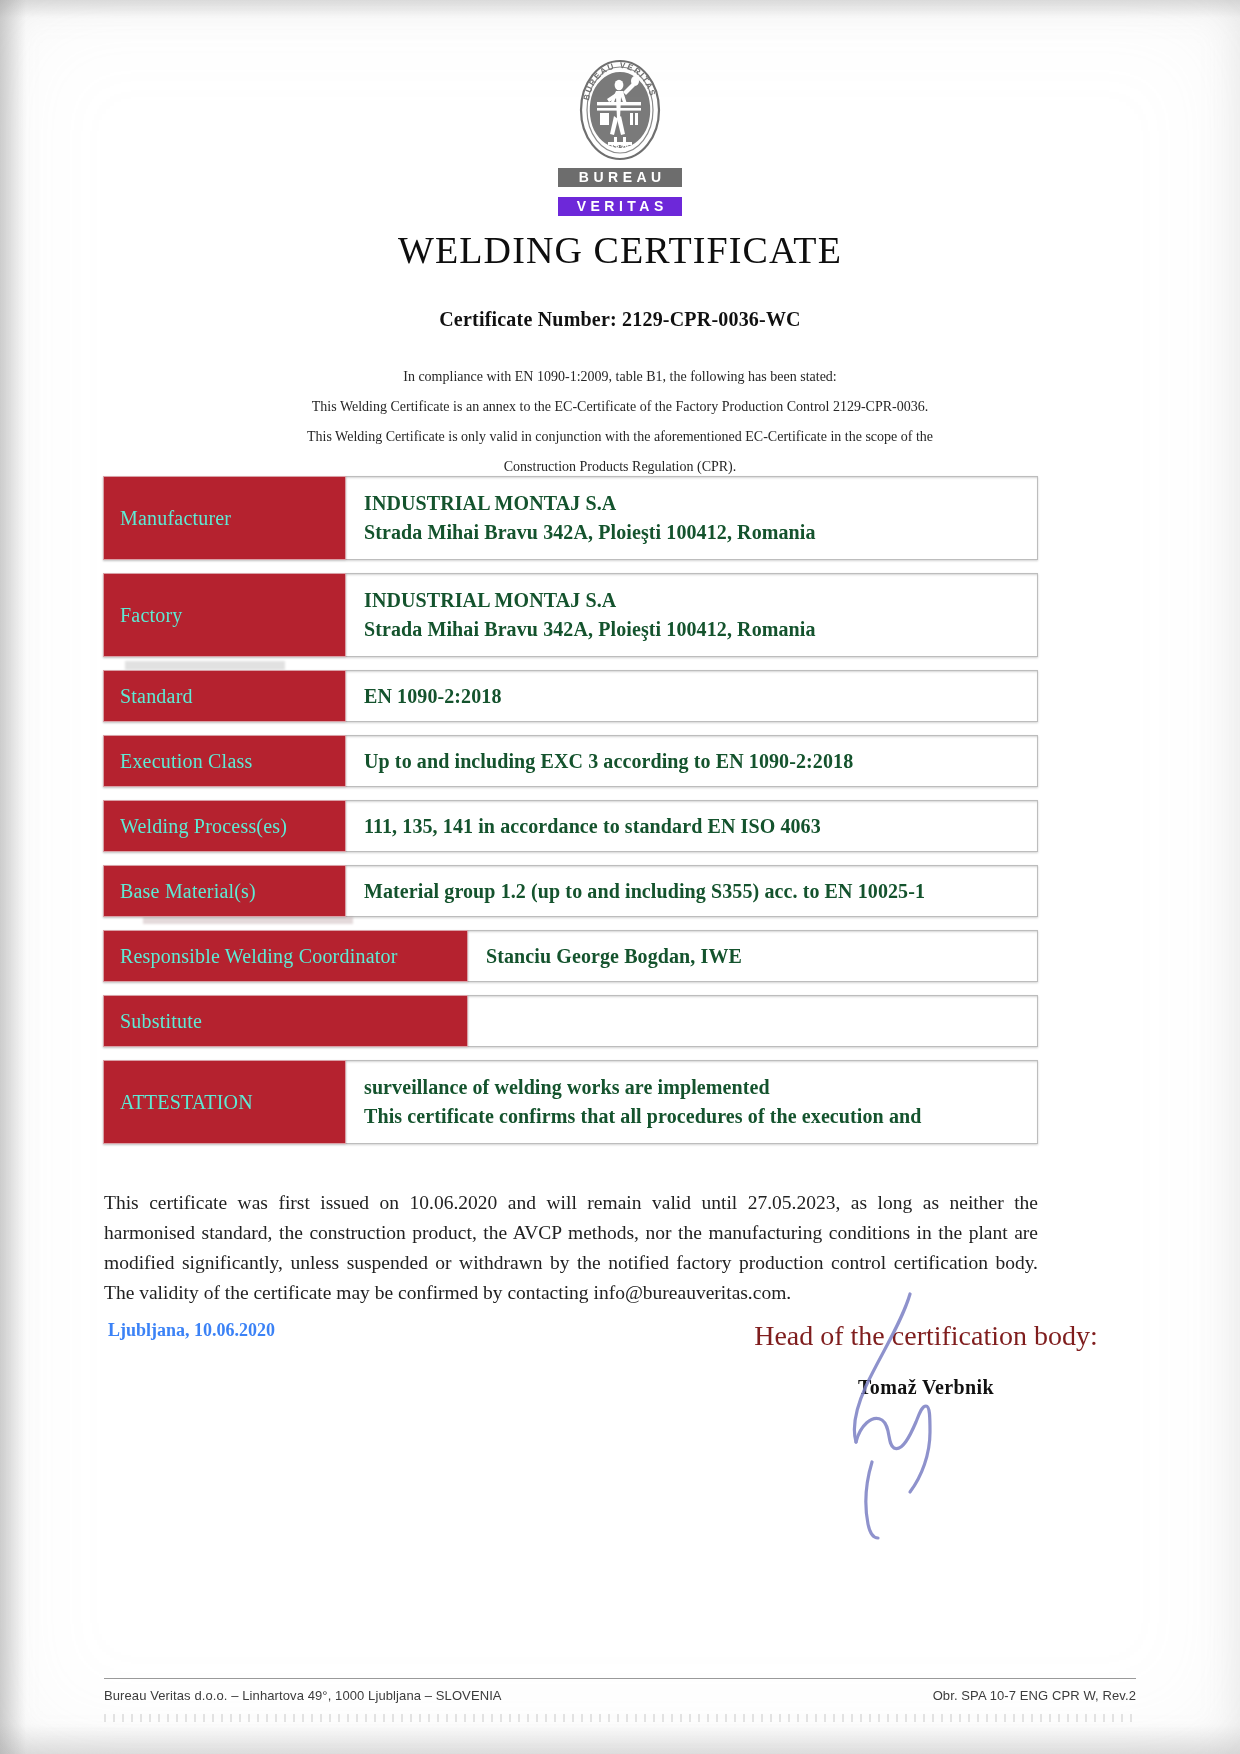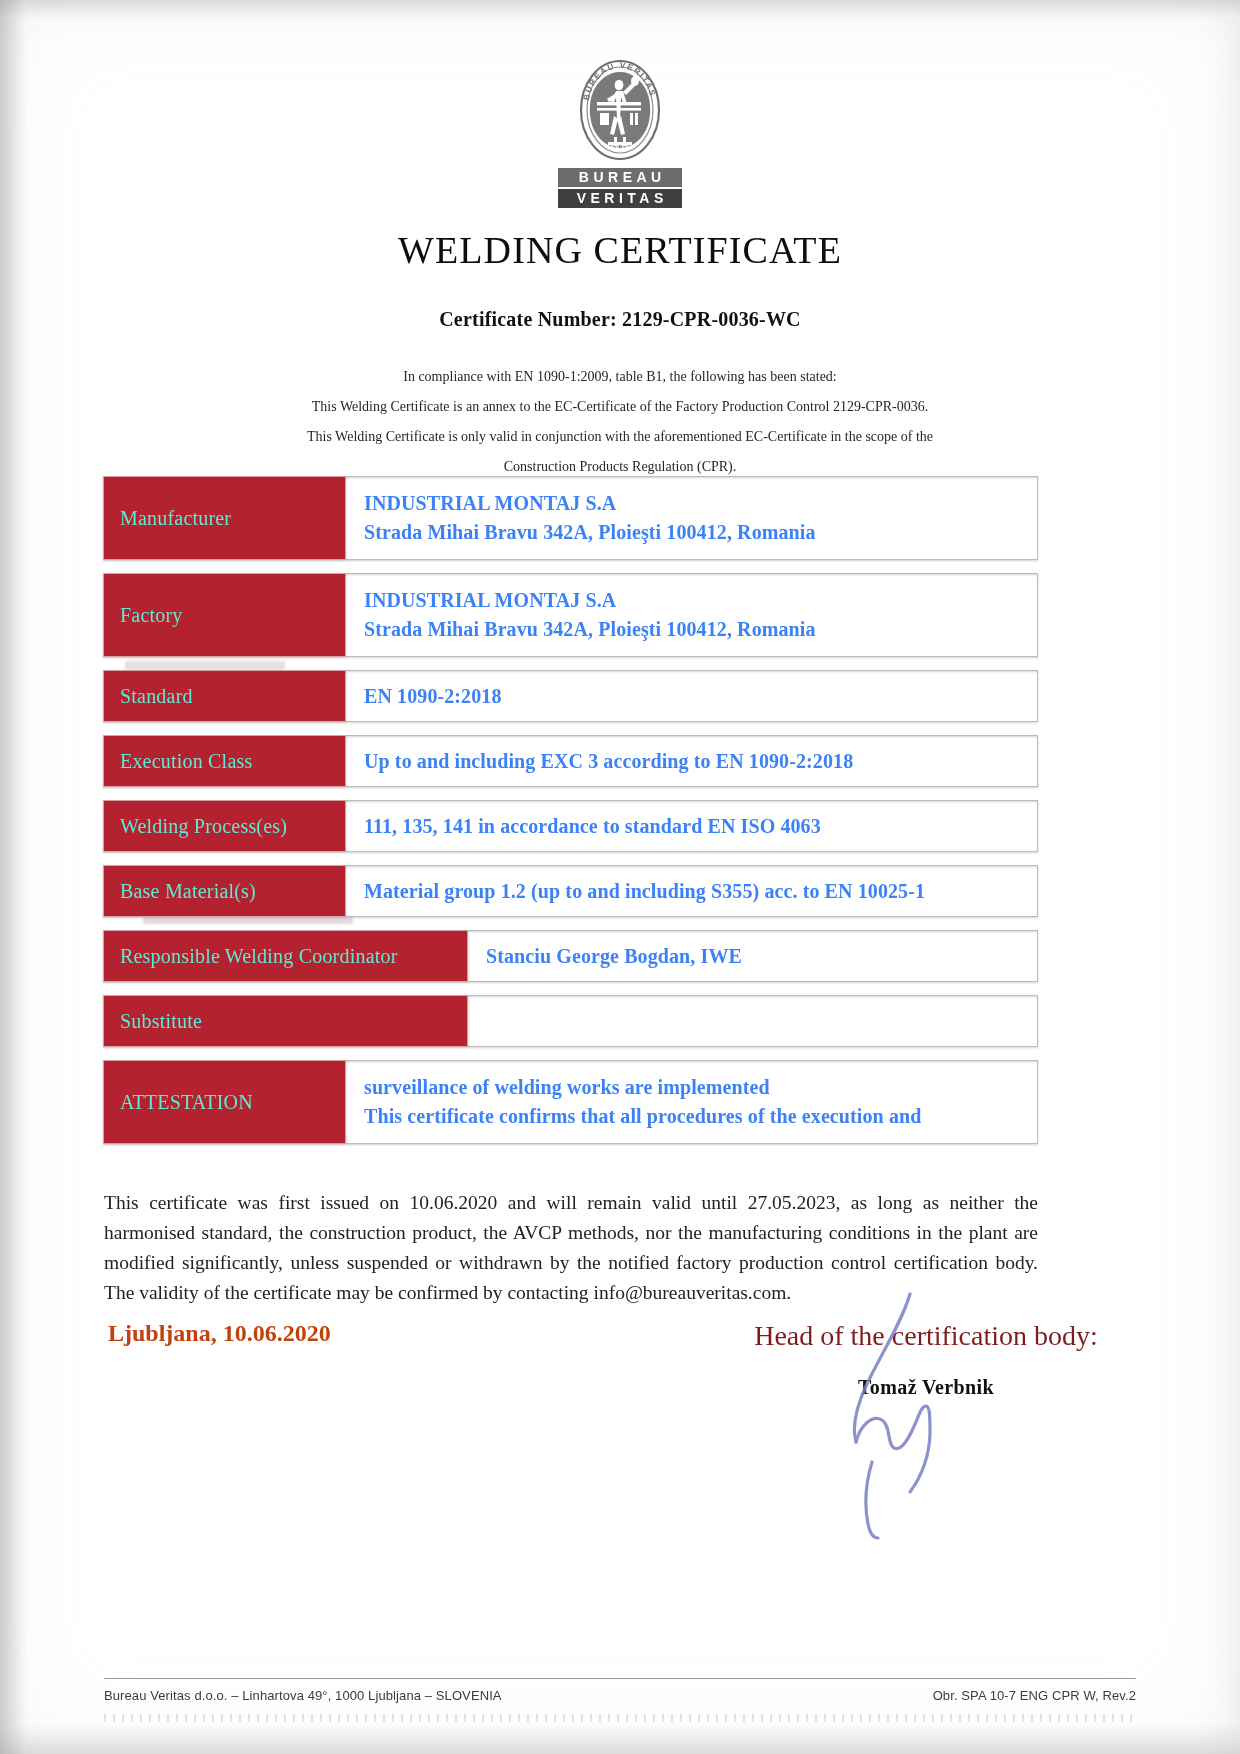--- a/index.html
+++ b/index.html
@@ -76,21 +76,21 @@
     text-align: center;
     font-family: "Liberation Sans", sans-serif;
     color: #ffffff;
     letter-spacing: 4.5px;
     font-size: 14px;
     font-weight: 700;
     line-height: 19px;
     text-indent: 4.5px;
   }
   .logo-bar.top { background: #6d6d6d; }
-  .logo-bar.bot { background: #404040; margin-top: 2px; }
+  .logo-bar.bot { background: #6d28d9; margin-top: 10px; }
 
   
   .doc-title {
     position: absolute;
     top: 228px;
     left: 0; right: 0;
     text-align: center;
     font-size: 38px;
     letter-spacing: 1.1px;
     font-weight: 400;
@@ -153,21 +153,21 @@
     background: #ffffff;
     border: 1px solid #bdbdbd;
     border-left: none;
     box-sizing: border-box;
     display: flex;
     flex-direction: column;
     justify-content: center;
     padding: 6px 2px 6px 18px;
     font-size: 20px;
     font-weight: 700;
-    color: #3b82f6;
+    color: #14532d;
     box-shadow: inset 0 2px 3px -2px rgba(0,0,0,0.35),
                 0 1px 2px rgba(0,0,0,0.18);
     min-height: 56px;
     letter-spacing: 0.1px;
   }
   .value .line + .line { margin-top: 6px; font-family: Liberation Serif, serif; }
   .row.two-line .label,
   .row.two-line .value { min-height: 84px; }
   .row.one-line .label,
   .row.one-line .value { min-height: 52px; }
@@ -206,23 +206,23 @@
     line-height: 30px;
     text-align: justify;
     color: #222222;
   }
 
   
   .sig-left {
     position: absolute;
     top: 1320px;
     left: 108px;
-    font-size: 24px;
+    font-size: 18px;
     font-weight: 700;
-    color: #c2410c;
+    color: #3b82f6;
   }
   .sig-right {
     position: absolute;
     top: 1320px;
     right: 104px;
     text-align: center;
     width: 420px;
   }
   .sig-right .role {
     font-size: 28px;

